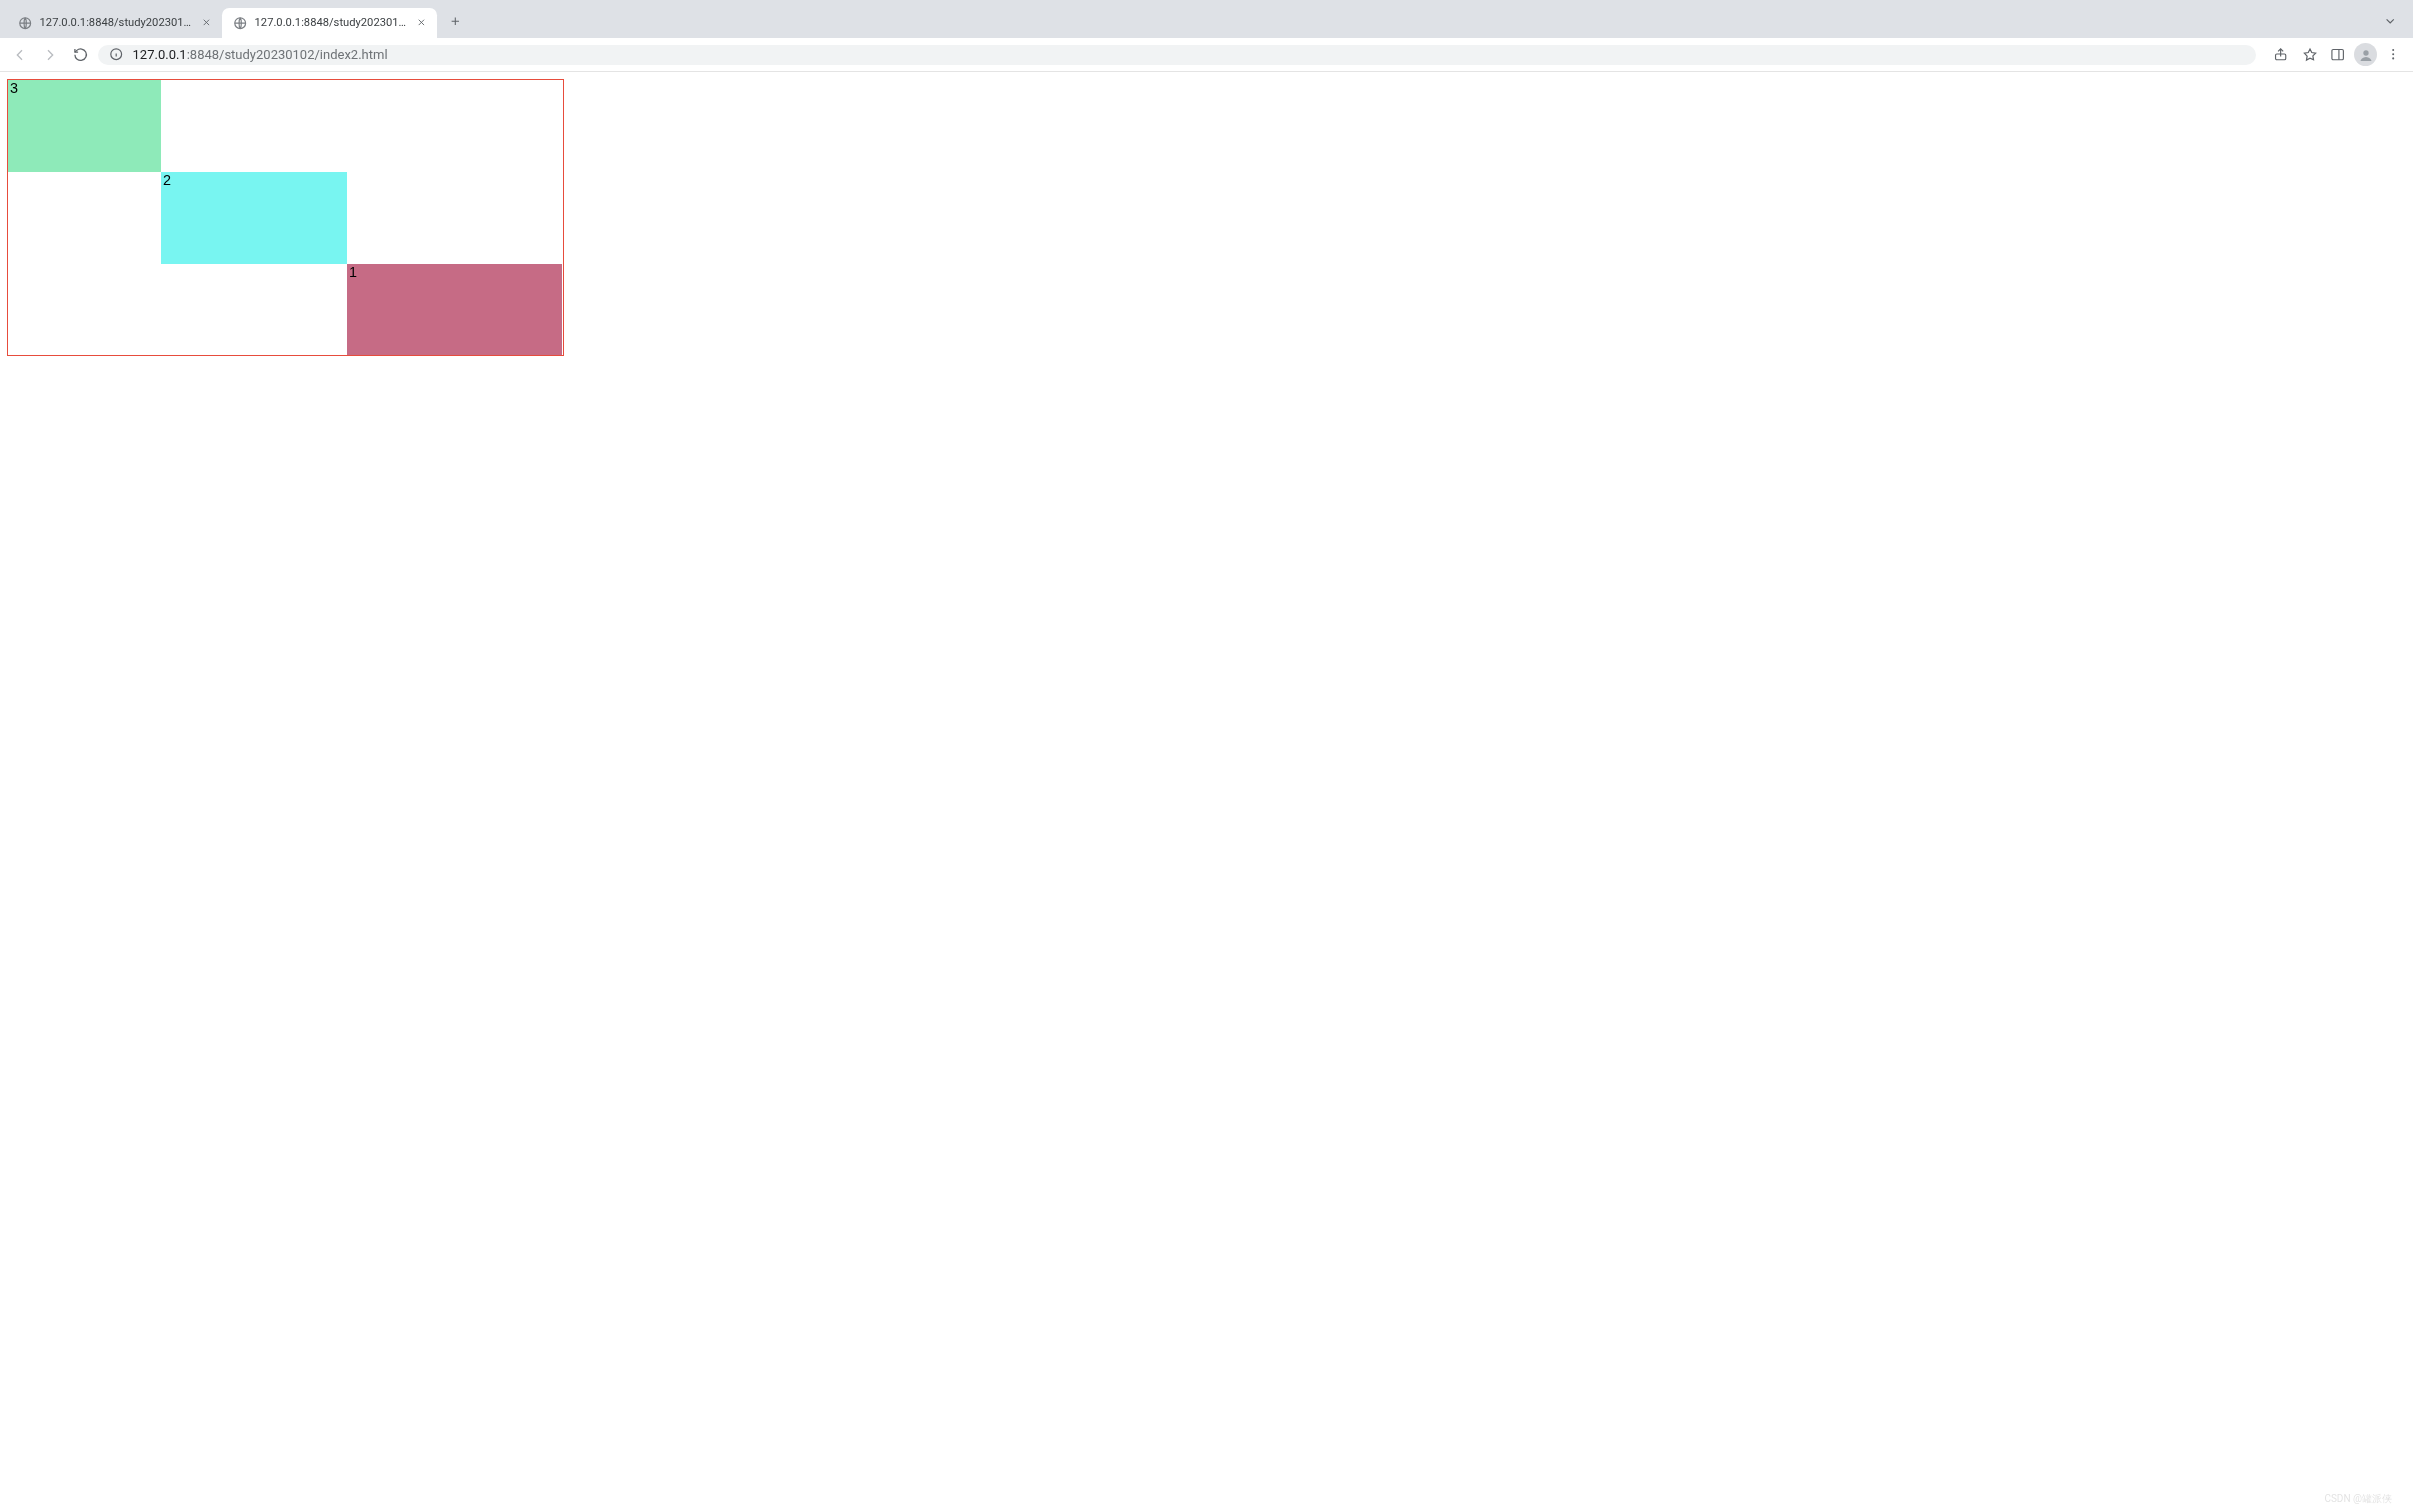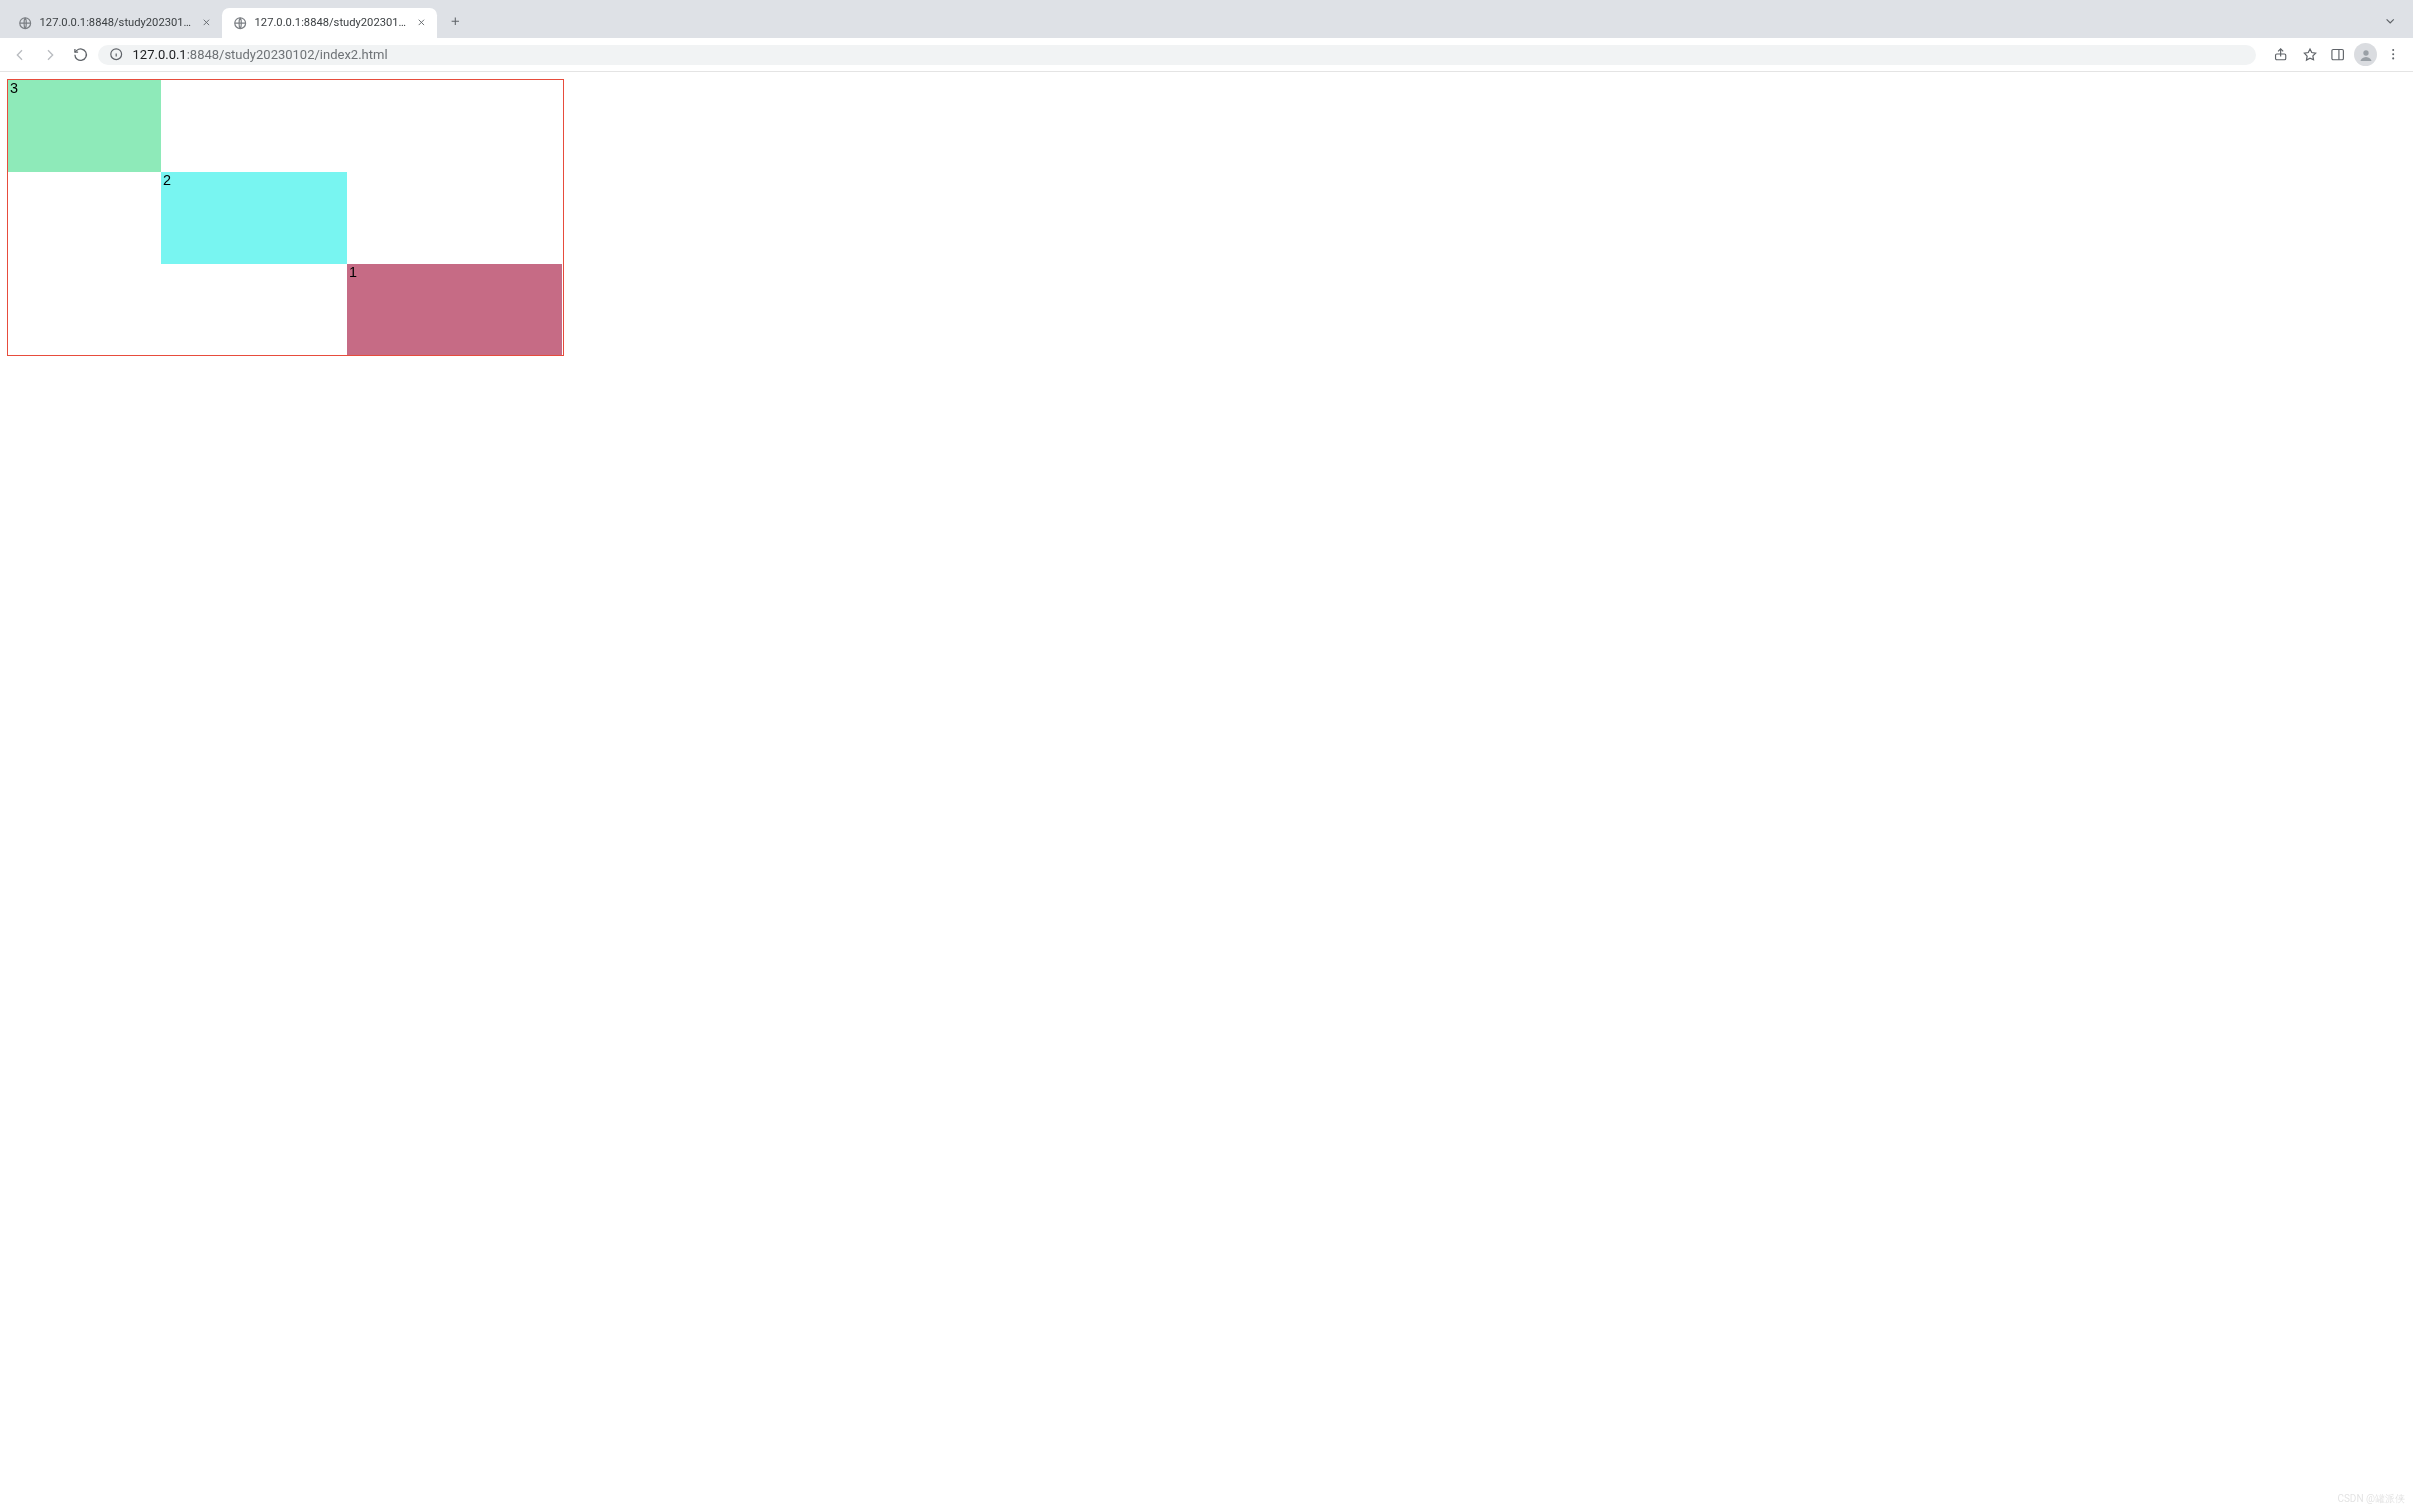--- a/index.html
+++ b/index.html
@@ -52,21 +52,21 @@
     }
     .item {
       font-size: 14.4px; font-family: Arial, sans-serif; color:#000;
       padding: 0 1.8px;
     }
     .i1 { width: 215px; height: 92px; background: #c66b85; align-self: flex-end; margin-right: 0.9px;}
     .i2 { width: 186px; height: 92px; background: #78f5f1; margin-left: 153px; }
     .i3 { width: 153px; height: 92px; background: #8eeab9; }
 
     .watermark {
-      position: fixed; bottom: 1.8px; right: 8px; color: rgba(0,0,0,0.12);
+      position: fixed; bottom: 1.8px; right: 21px; color: rgba(0,0,0,0.12);
       font-size: 10px; pointer-events: none;
     }
 
     svg { display:block; }
   </style>
 </head>
 <body>
 
 <div class="browser-chrome">
   <div class="tab-strip">

